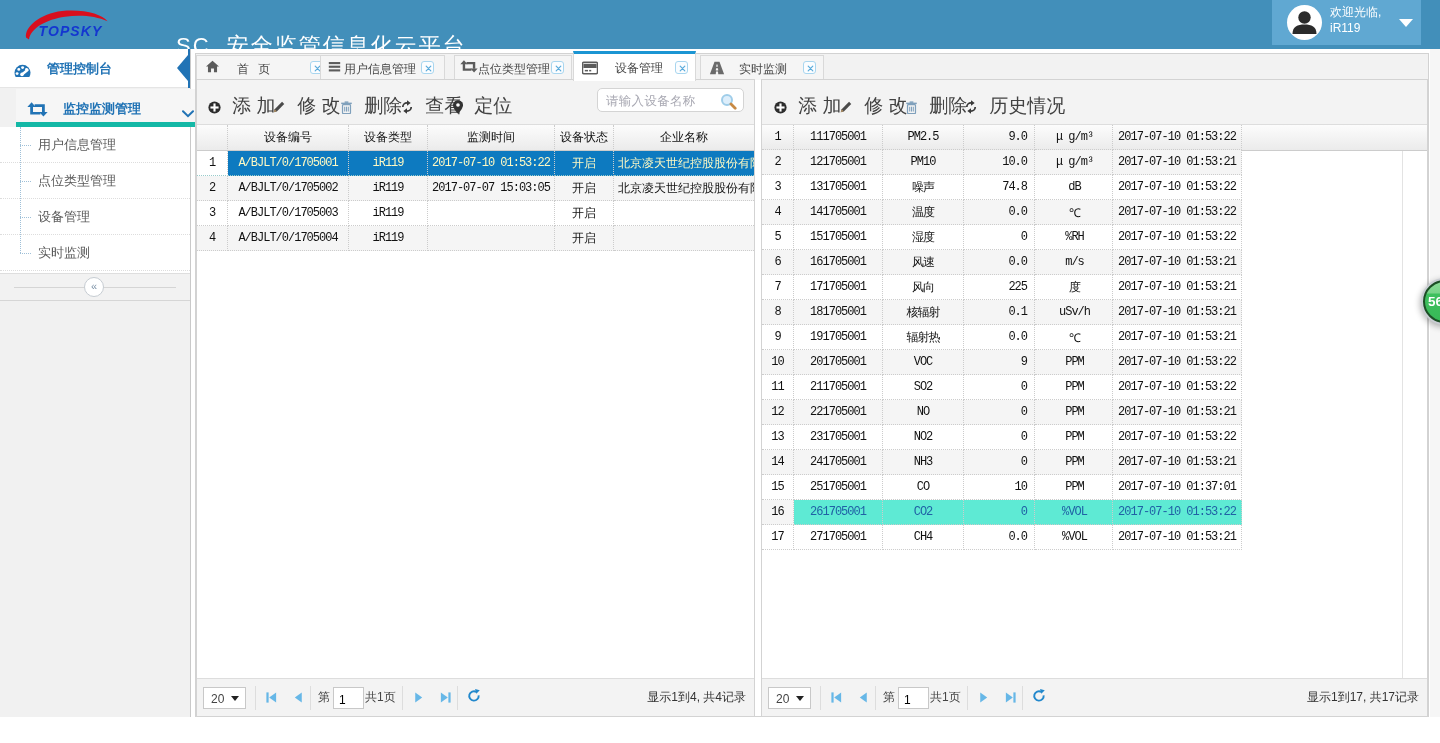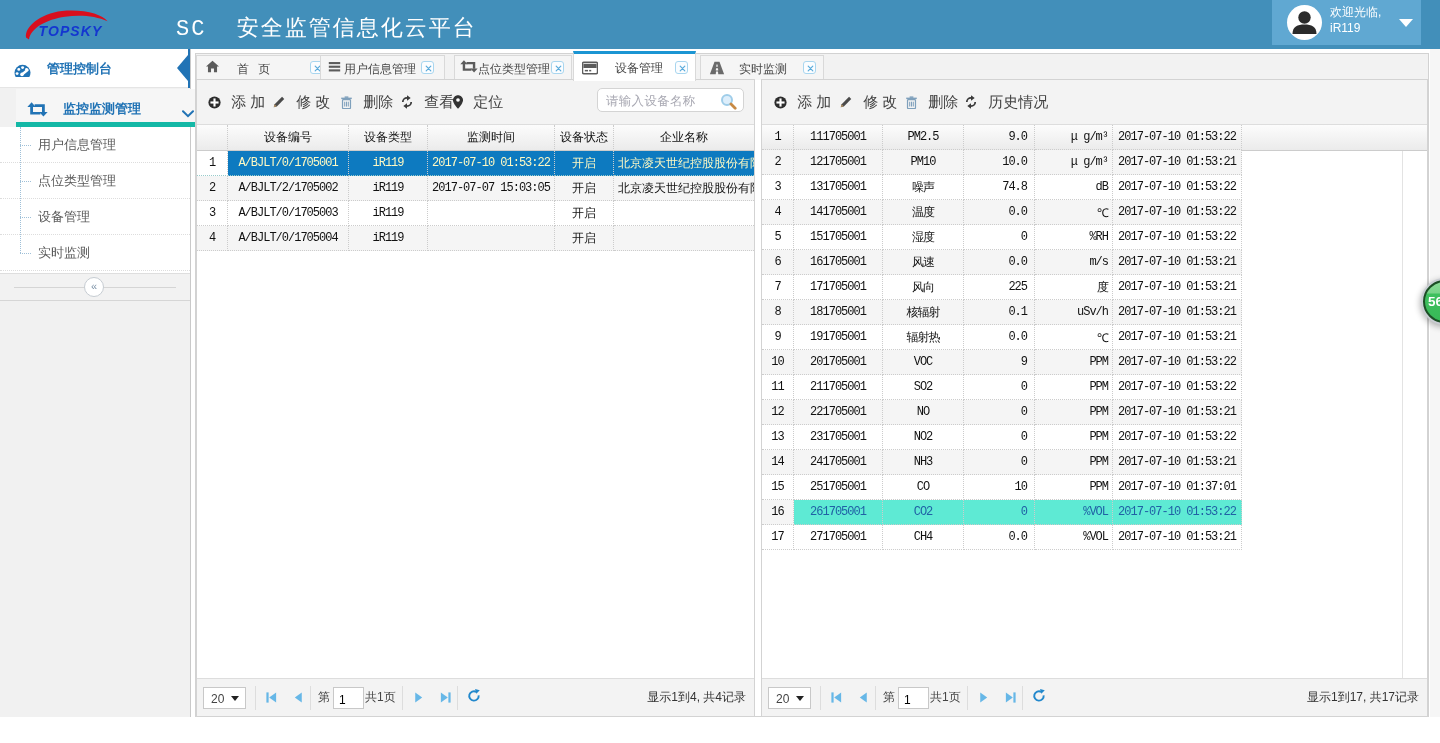--- a/index.html
+++ b/index.html
@@ -1,19 +1,19 @@
 <!DOCTYPE html>
 <html><head><meta charset="utf-8"><title>SC</title><style>
 *{margin:0;padding:0;box-sizing:border-box}
 html,body{width:1440px;height:743px}
 body{font-family:"Liberation Sans",sans-serif;background:#f1f1f1;overflow:hidden}
 .page{position:relative;width:1440px;height:743px;background:#fff;overflow:hidden}
 
 .hdr{position:absolute;left:0;top:0;width:1440px;height:49px;background:#428fba}
-.title{position:absolute;left:176px;top:13px;color:#fff;font-size:22px;font-family:Liberation Mono, monospace;letter-spacing:2px;white-space:nowrap}
+.title{position:absolute;left:176px;top:31px;color:#fff;font-size:22px;font-family:Liberation Sans, sans-serif;letter-spacing:2px;white-space:nowrap}
 .user{position:absolute;left:1272px;top:0;width:149px;height:45px;background:#60a8d2}
 .avatar{position:absolute;left:15px;top:5px;width:35px;height:35px;border-radius:50%;background:#fff}
 .uname{position:absolute;left:58px;top:4px;color:#fff;font-size:12px;line-height:16px;white-space:nowrap}
 .caret{position:absolute;right:8px;top:19px;width:0;height:0;border-left:7px solid transparent;border-right:7px solid transparent;border-top:8px solid #fff}
 
 .side{position:absolute;left:0;top:49px;width:191px;height:668px;background:#f1f1f1;border-right:1px solid #c9c9c9}
 .sitem1{position:absolute;left:0;top:0;width:190px;height:39px;background:#fff;border-bottom:1px solid #e5e5e5}
 .sitem1 .txt{position:absolute;left:47px;top:11px;font-size:13px;font-weight:bold;color:#2173b5}
 .marker{position:absolute;right:0;top:0;width:2px;height:39px;background:#2173b5}
 .tri{position:absolute;right:2px;top:6px;width:0;height:0;border-top:13px solid transparent;border-bottom:13px solid transparent;border-right:11px solid #2173b5}
@@ -36,39 +36,39 @@
 .tab.act .lbl{top:6px}
 .cls{position:absolute;top:5px;width:13px;height:13px;border:1px solid #a9d6ef;border-radius:3px;background:#fbfdff}
 .tab.act .cls{top:7px}
 .cls svg{position:absolute;left:3px;top:3px}
 .ticon{position:absolute}
 
 .panel{position:absolute;top:25px;height:638px;border:1px solid #d3d3d3;background:#fff}
 .lp{left:0;width:559px}
 .rp{left:565px;width:667px}
 .tbar{position:absolute;left:0;top:0;right:0;height:45px;background:#f3f3f3;border-bottom:1px solid #ddd}
-.tbtn{position:absolute;top:13px;height:18px;font-size:15px;color:#424242;white-space:nowrap}
+.tbtn{position:absolute;top:13px;height:18px;font-size:19px;color:#424242;white-space:nowrap}
 .tbtn svg{vertical-align:-2px;margin-right:6px}
 .sbox{position:absolute;right:10px;top:8px;width:147px;height:24px;border:1px solid #d4d4d4;border-radius:5px;background:#fff}
 .sbox .ph{position:absolute;left:8px;top:4px;font-size:12.5px;color:#a8a8b2;letter-spacing:0.3px}
 .sbox svg{position:absolute;right:6px;top:4px}
 
 .hfill{position:absolute;left:0;top:45px;right:0;height:26px;background:linear-gradient(#fcfcfc,#ebebeb);border-bottom:1px solid #ccc}
 table.grid{position:absolute;left:0;top:45px;border-collapse:separate;border-spacing:0;table-layout:fixed;font-size:12px;color:#111}
 table.grid th{height:26px;font-weight:normal;background:linear-gradient(#fcfcfc,#ebebeb);border-right:1px dotted #ccc;border-bottom:1px solid #ccc;overflow:hidden;white-space:nowrap}
 table.grid td{height:25px;border-right:1px dotted #ccc;border-bottom:1px dotted #ccc;text-align:center;overflow:hidden;white-space:nowrap;padding:0 4px}
 table.grid tr.sel td{background:#0d7ac0;color:#fef9c3;border-bottom:1px dotted #9cc;}
 table.grid tr.sel td.rn{background:#fff;color:#111}
 table.grid tr.stripe td{background:#f5f5f5}
 table.grid tr.stripe td.rn{background:#f5f5f5}
 table.grid tr.over td{background:#5eead4;color:#2061a5}
 table.grid tr.over td.rn{color:#111;background:#f5f5f5}
 .m{font-family:"Liberation Mono",monospace;letter-spacing:-1px}
 table.grid td.r{text-align:right;padding-right:7px}
-table.grid td.l{text-align:right;padding-left:6px}
+table.grid td.l{text-align:center;padding-left:6px}
 .vline{position:absolute;left:640px;top:71px;height:527px;width:0;border-left:1px solid #e3e3e3}
 
 .pager{position:absolute;left:0;right:0;bottom:0;height:38px;background:#f3f3f3;border-top:1px solid #ddd;font-size:12px;color:#444}
 .pcombo{position:absolute;left:6px;top:8px;width:43px;height:22px;border:1px solid #c8c8c8;background:#fff}
 .pcombo .v{position:absolute;left:7px;top:4px;font-size:12px}
 .pcombo .dar{position:absolute;right:6px;top:8px;width:0;height:0;border-left:4px solid transparent;border-right:4px solid transparent;border-top:5px solid #222}
 .psep{position:absolute;top:7px;height:24px;width:0;border-left:1px solid #ddd}
 .pbtn{position:absolute;top:12px}
 .ptxt{position:absolute;top:10px}
 .pinput{position:absolute;top:8px;width:31px;height:22px;border:1px solid #c8c8c8;background:#fff;font-size:12px;padding:4px 0 0 5px}
@@ -273,21 +273,21 @@
 <tr class="sel">
               <td class="rn m">1</td>
               <td class="m">A/BJLT/0/1705001</td>
               <td class="m">iR119</td>
               <td class="m">2017-07-10 01:53:22</td>
               <td>开启</td>
               <td style="border-right:none">北京凌天世纪控股股份有限</td>
             </tr>
 <tr class="stripe">
               <td class="rn m">2</td>
-              <td class="m">A/BJLT/2/1705002</td>
+              <td class="m">A/BJLT/0/1705002</td>
               <td class="m">iR119</td>
               <td class="m">2017-07-07 15:03:05</td>
               <td>开启</td>
               <td style="border-right:none">北京凌天世纪控股股份有限</td>
             </tr>
 <tr class="">
               <td class="rn m">3</td>
               <td class="m">A/BJLT/0/1705003</td>
               <td class="m">iR119</td>
               <td class="m"></td>

